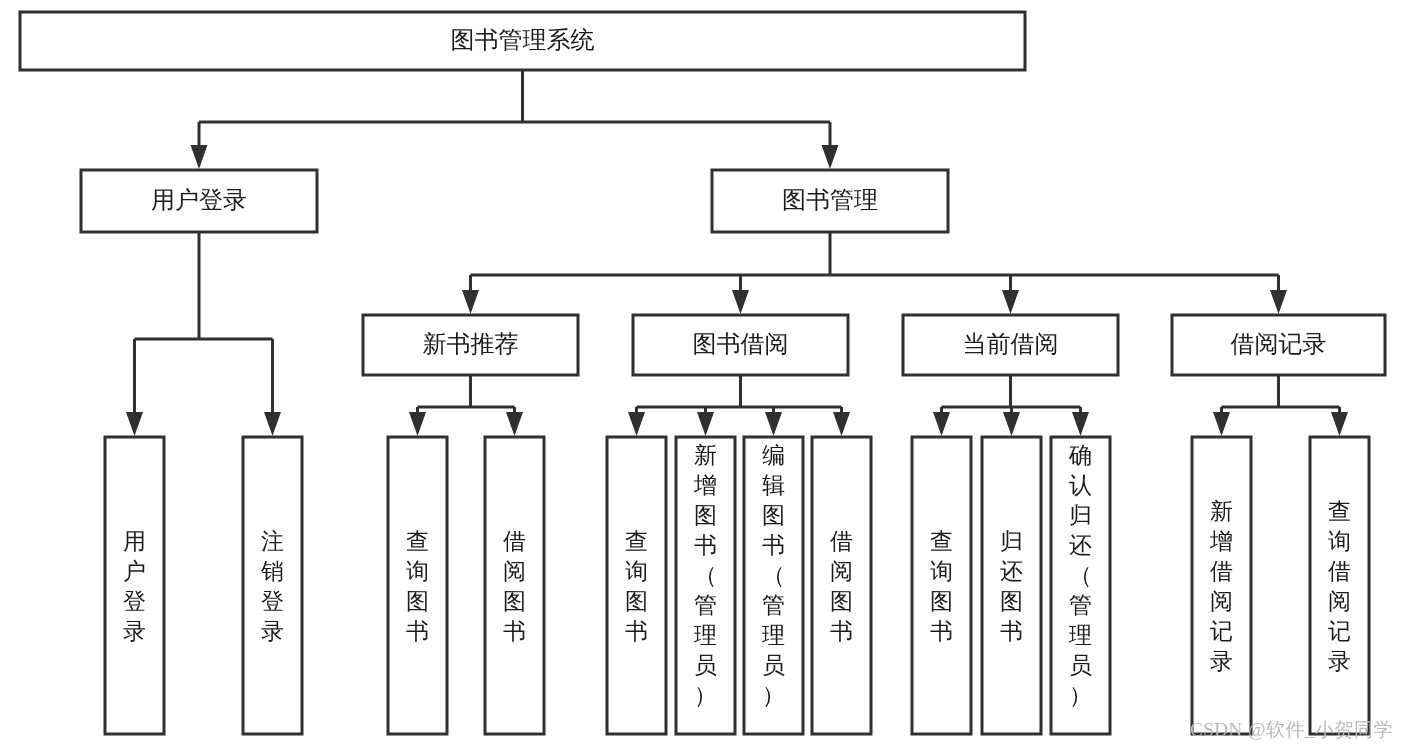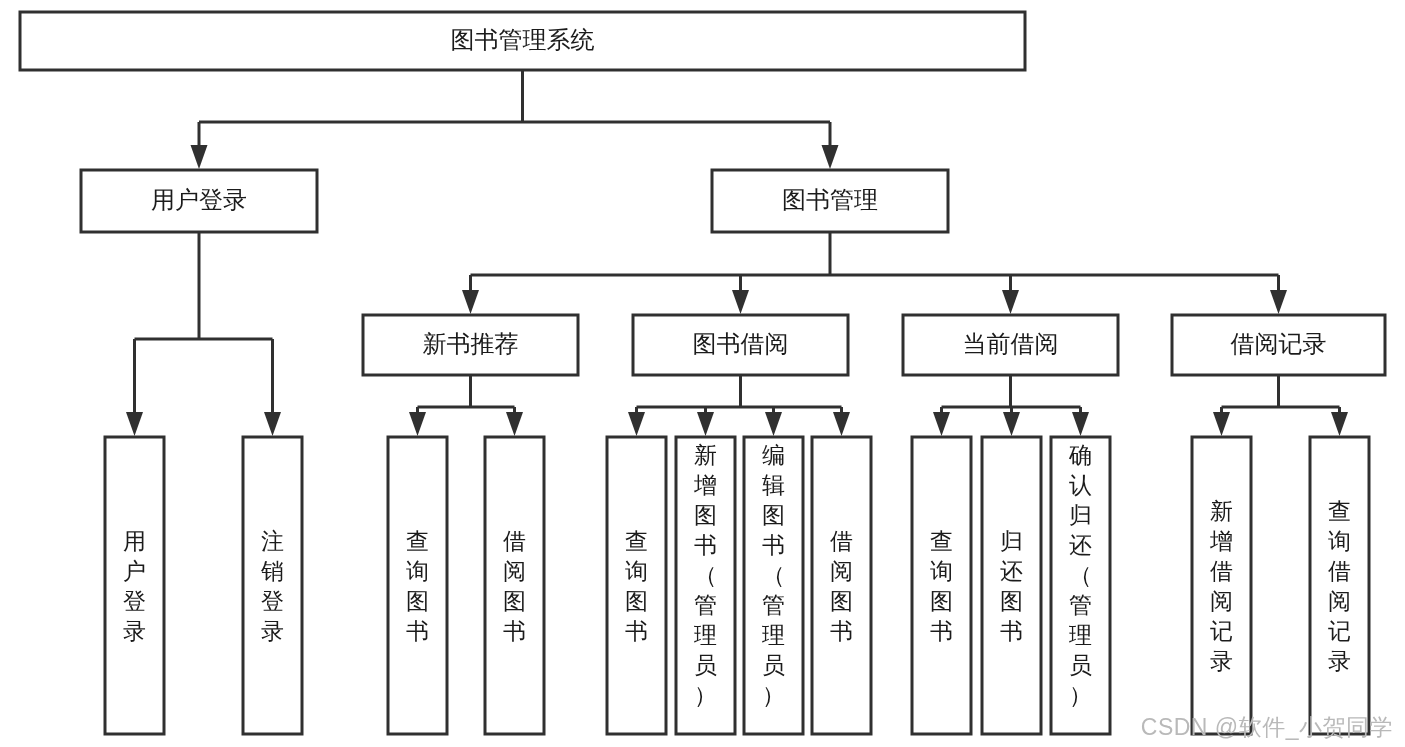--- a/index.html
+++ b/index.html
@@ -46,22 +46,22 @@
   .leaf-label {
     font-family: "Liberation Sans", "DejaVu Sans", sans-serif;
     fill: #1b1b1b;
     font-size: 23px;
     text-anchor: middle;
   }
   .watermark {
     position: absolute;
     right: 12px;
     bottom: 4px;
-    font-family: Liberation Sans, sans-serif;
-    font-size: 23px;
+    font-family: Liberation Serif, serif;
+    font-size: 19px;
     color: #b9b9b9;
     letter-spacing: 0.5px;
     white-space: nowrap;
     pointer-events: none;
   }
 </style>
 </head>
 <body>
 
 <div id="chart-root">

